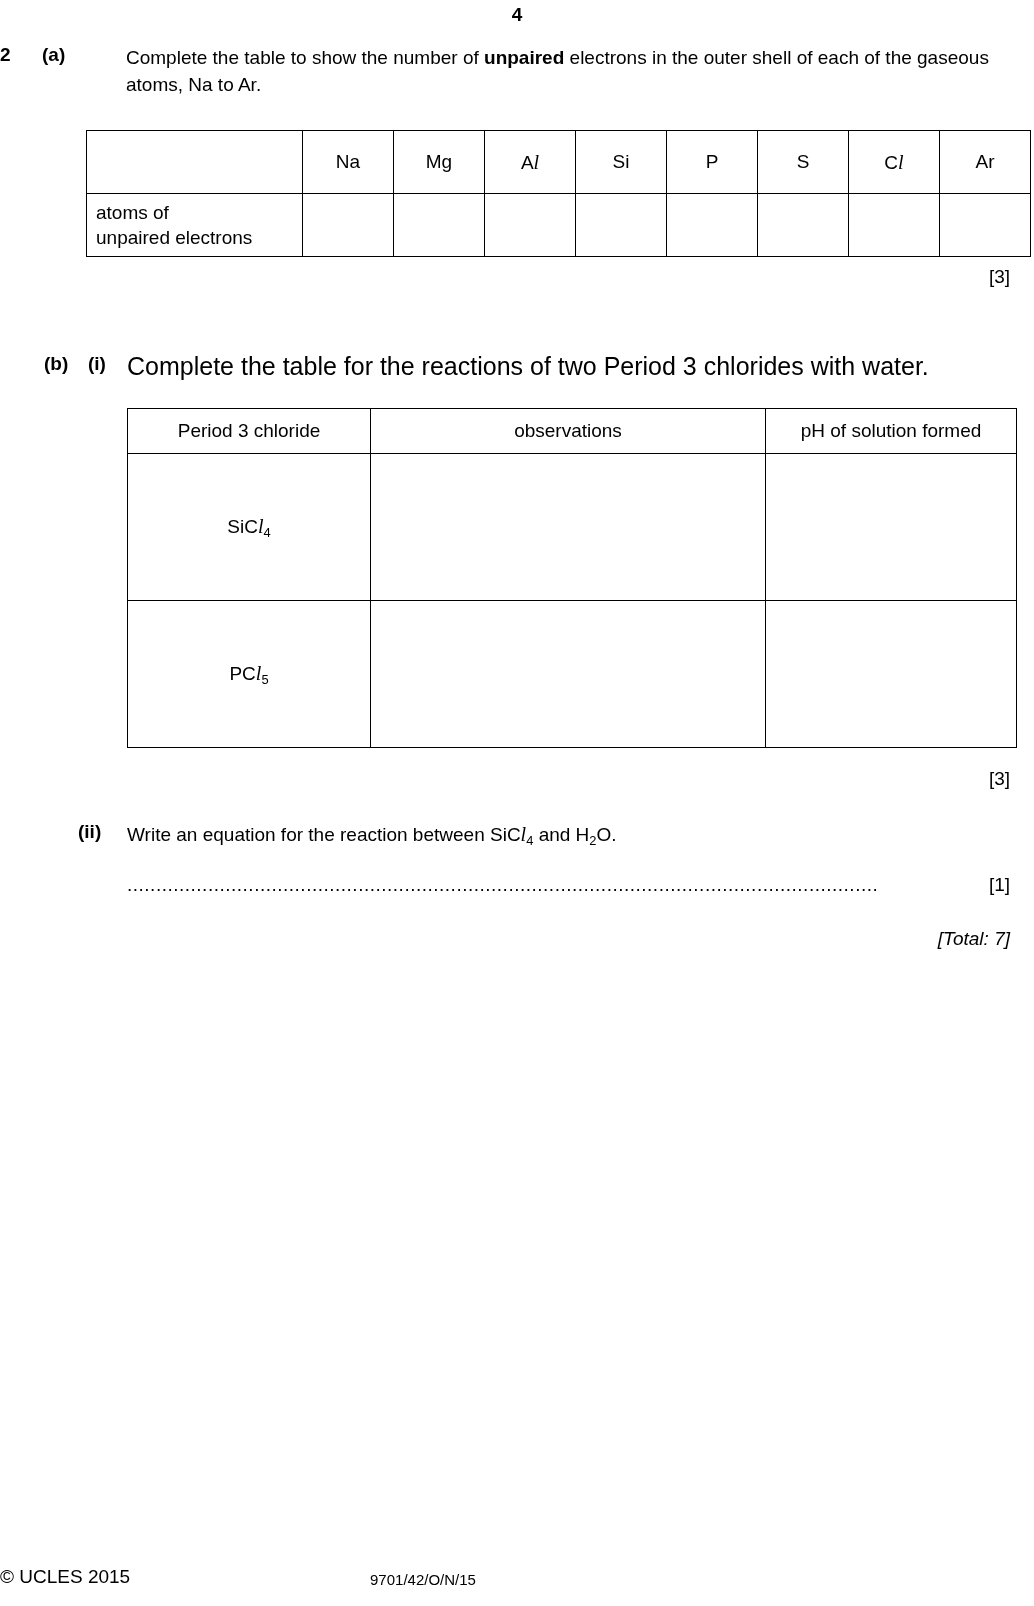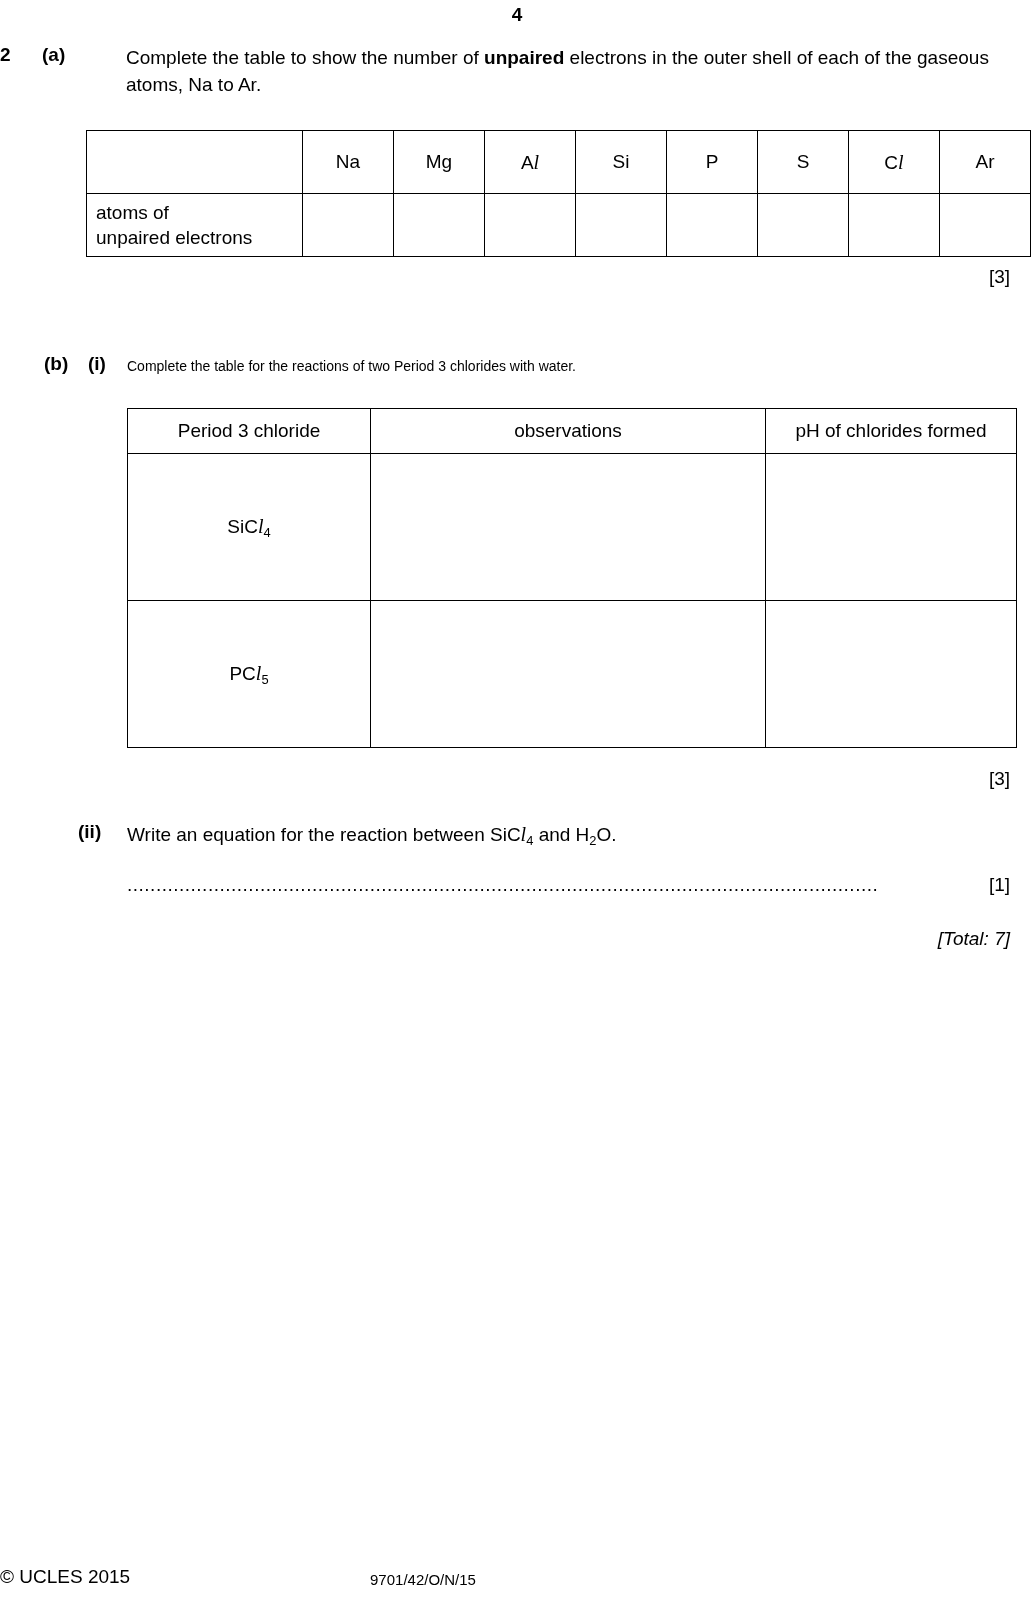--- a/index.html
+++ b/index.html
@@ -108,21 +108,21 @@
     position: absolute;
     left: 88px;
     top: 353px;
     font-size: 19px;
     font-weight: bold;
   }
   .part-bi-text {
     position: absolute;
     left: 127px;
     top: 353px;
-    font-size: 14px;
+    font-size: 25px;
     line-height: 27px;
   }
 
   
   .table-b {
     position: absolute;
     left: 127px;
     top: 408px;
   }
   .table-b td {
@@ -254,21 +254,21 @@
 
   <div class="part-b-label">(b)</div>
   <div class="part-bi-label">(i)</div>
   <div class="part-bi-text">Complete the table for the reactions of two Period 3 chlorides with water.</div>
 
   <table class="table-b">
     <tbody>
         <tr class="head">
       <td class="c1">Period 3 chloride</td>
       <td class="c2">observations</td>
-      <td class="c3">pH of chlorides formed</td>
+      <td class="c3">pH of solution formed</td>
     </tr>
     <tr class="body">
       <td class="c1">SiC<span class="ital-l">l</span><sub>4</sub></td>
       <td class="c2"></td>
       <td class="c3"></td>
     </tr>
     <tr class="body">
       <td class="c1">PC<span class="ital-l">l</span><sub>5</sub></td>
       <td class="c2"></td>
       <td class="c3"></td>

